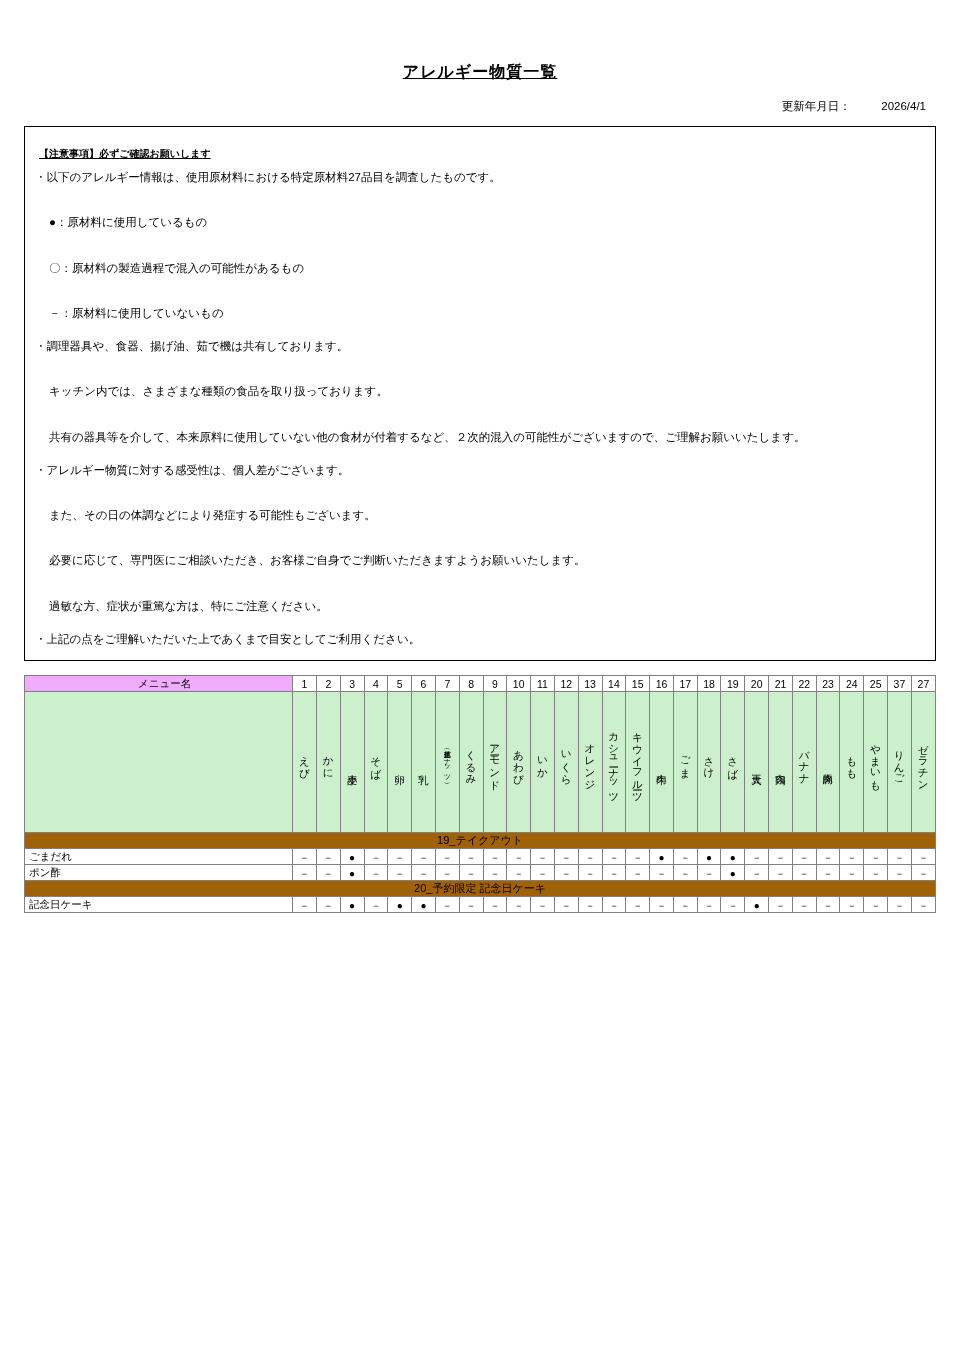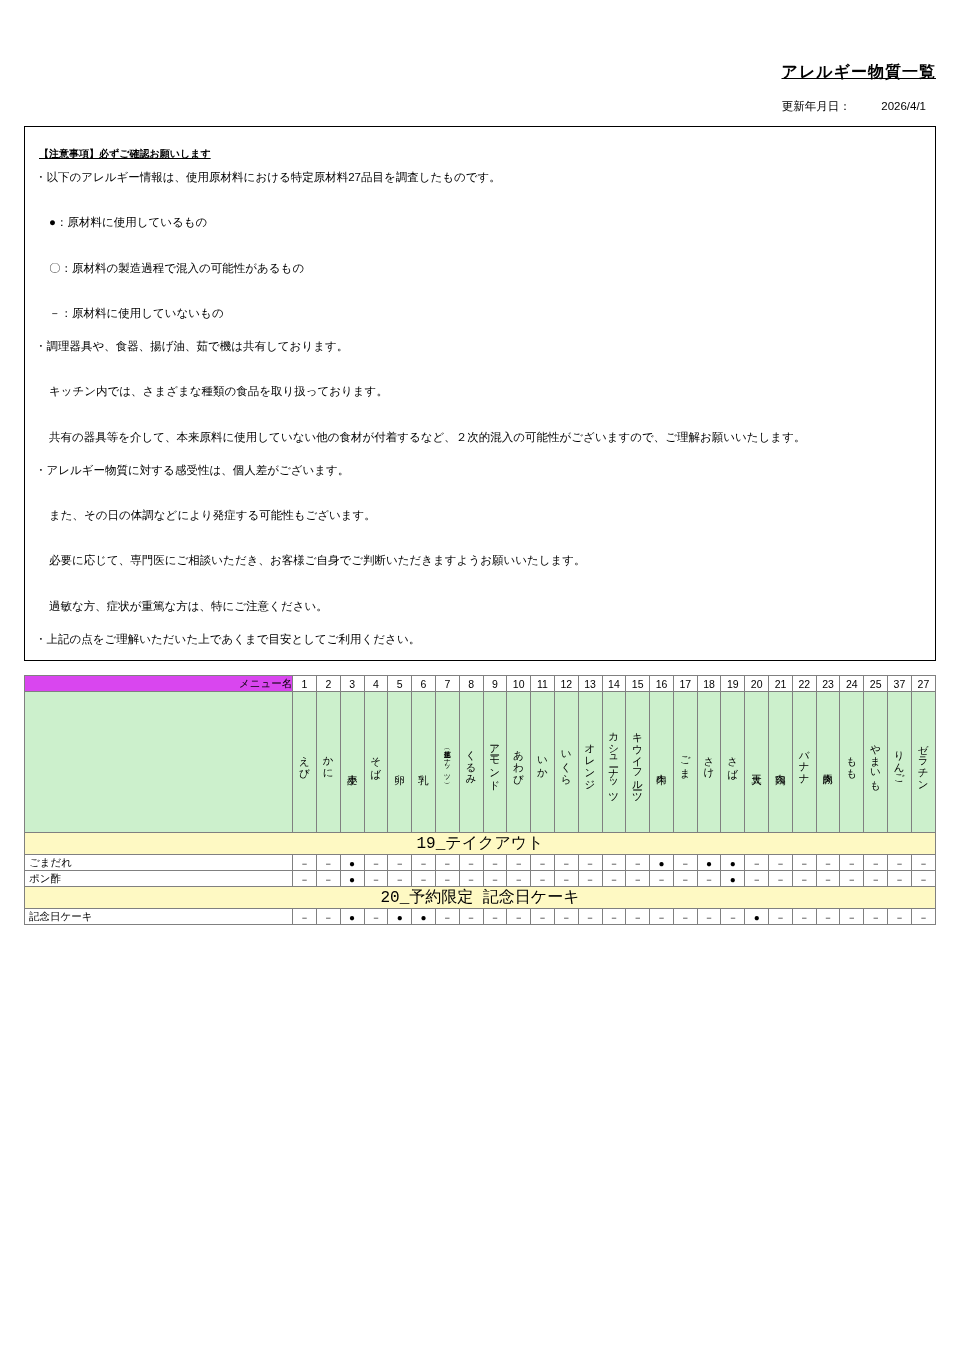--- a/index.html
+++ b/index.html
@@ -16,21 +16,21 @@
     overflow: hidden;
   }
   .page {
     position: relative;
     width: 960px;
     height: 1357px;
     box-sizing: border-box;
     padding: 0 24px;
   }
   .doc-title {
-    text-align: right;
+    text-align: center;
     font-size: 16px;
     font-weight: bold;
     letter-spacing: 1px;
     text-decoration: underline;
     margin-top: 62px;
   }
   .update-row {
     margin-top: 16px;
     text-align: right;
     font-size: 11.5px;
@@ -82,22 +82,22 @@
   }
   .col-menu { width: 268px; }
   .col-item { width: 23.8px; }
 
   .hdr-num td {
     height: 15px;
     background: #ffffff;
     font-size: 10.5px;
   }
   .hdr-num td.menu-head {
-    background: #d946ef;
-    text-align: right;
+    background: #f0abfc;
+    text-align: center;
     padding-left: 12px;
     font-size: 10.5px;
   }
   .hdr-name td {
     height: 140px;
     background: #ccf0cc;
     vertical-align: middle;
   }
   .vert {
     writing-mode: vertical-rl;
@@ -106,26 +106,25 @@
     line-height: 1.0;
     letter-spacing: 0px;
     font-size: 10.5px;
     margin: 0 auto;
   }
   .vert.small {
     font-size: 7px;
     letter-spacing: 0px;
   }
   .group-row td {
-    background: #fef9c3;
+    background: #a16207;
     text-align: left;
     padding-left: 4px;
     height: 15px;
-    font-size: 16px;
-    font-family: Liberation Mono, monospace;
+    font-size: 11px;
   }
   .data-row td {
     height: 15px;
     font-size: 11px;
     background: #ffffff;
   }
   .data-row td.menu-cell {
     text-align: left;
     padding-left: 4px;
     font-size: 10.5px;

